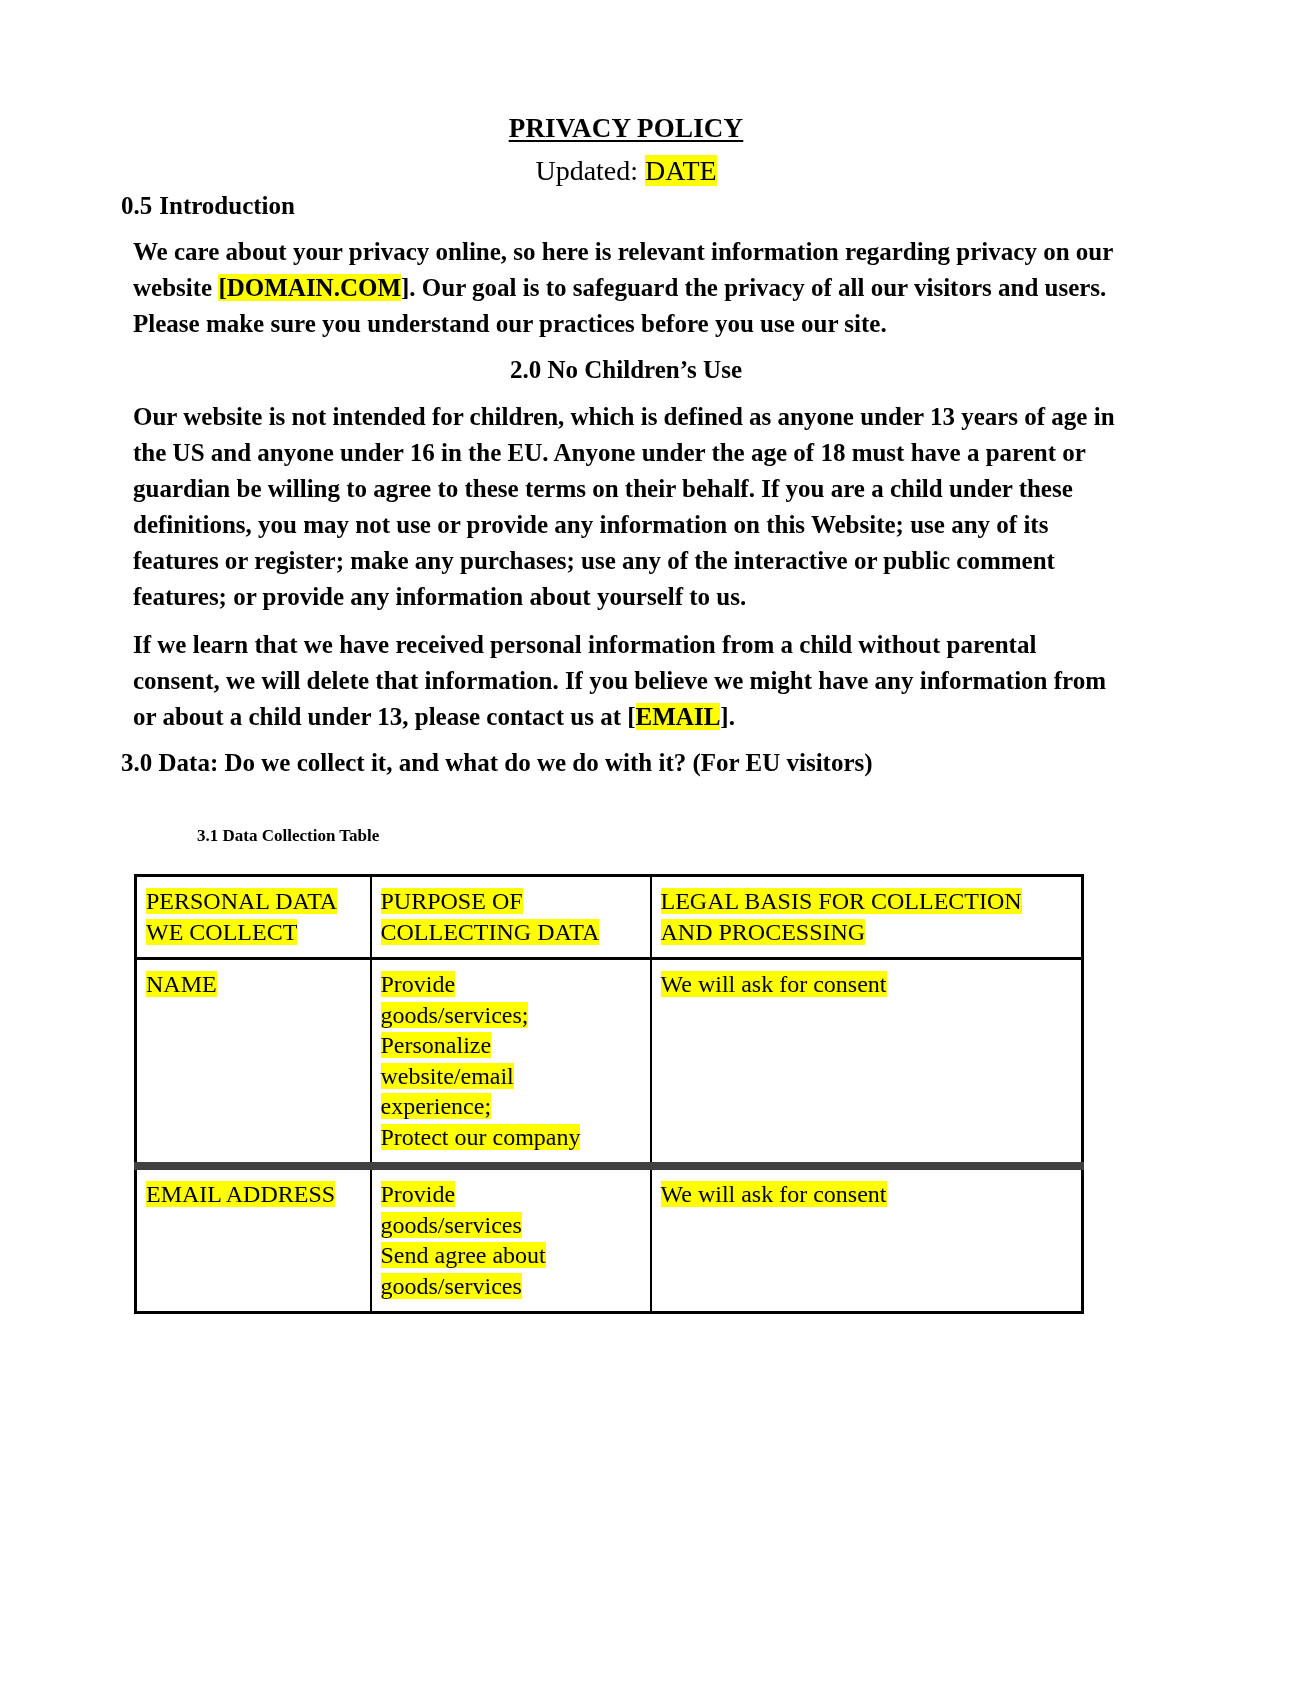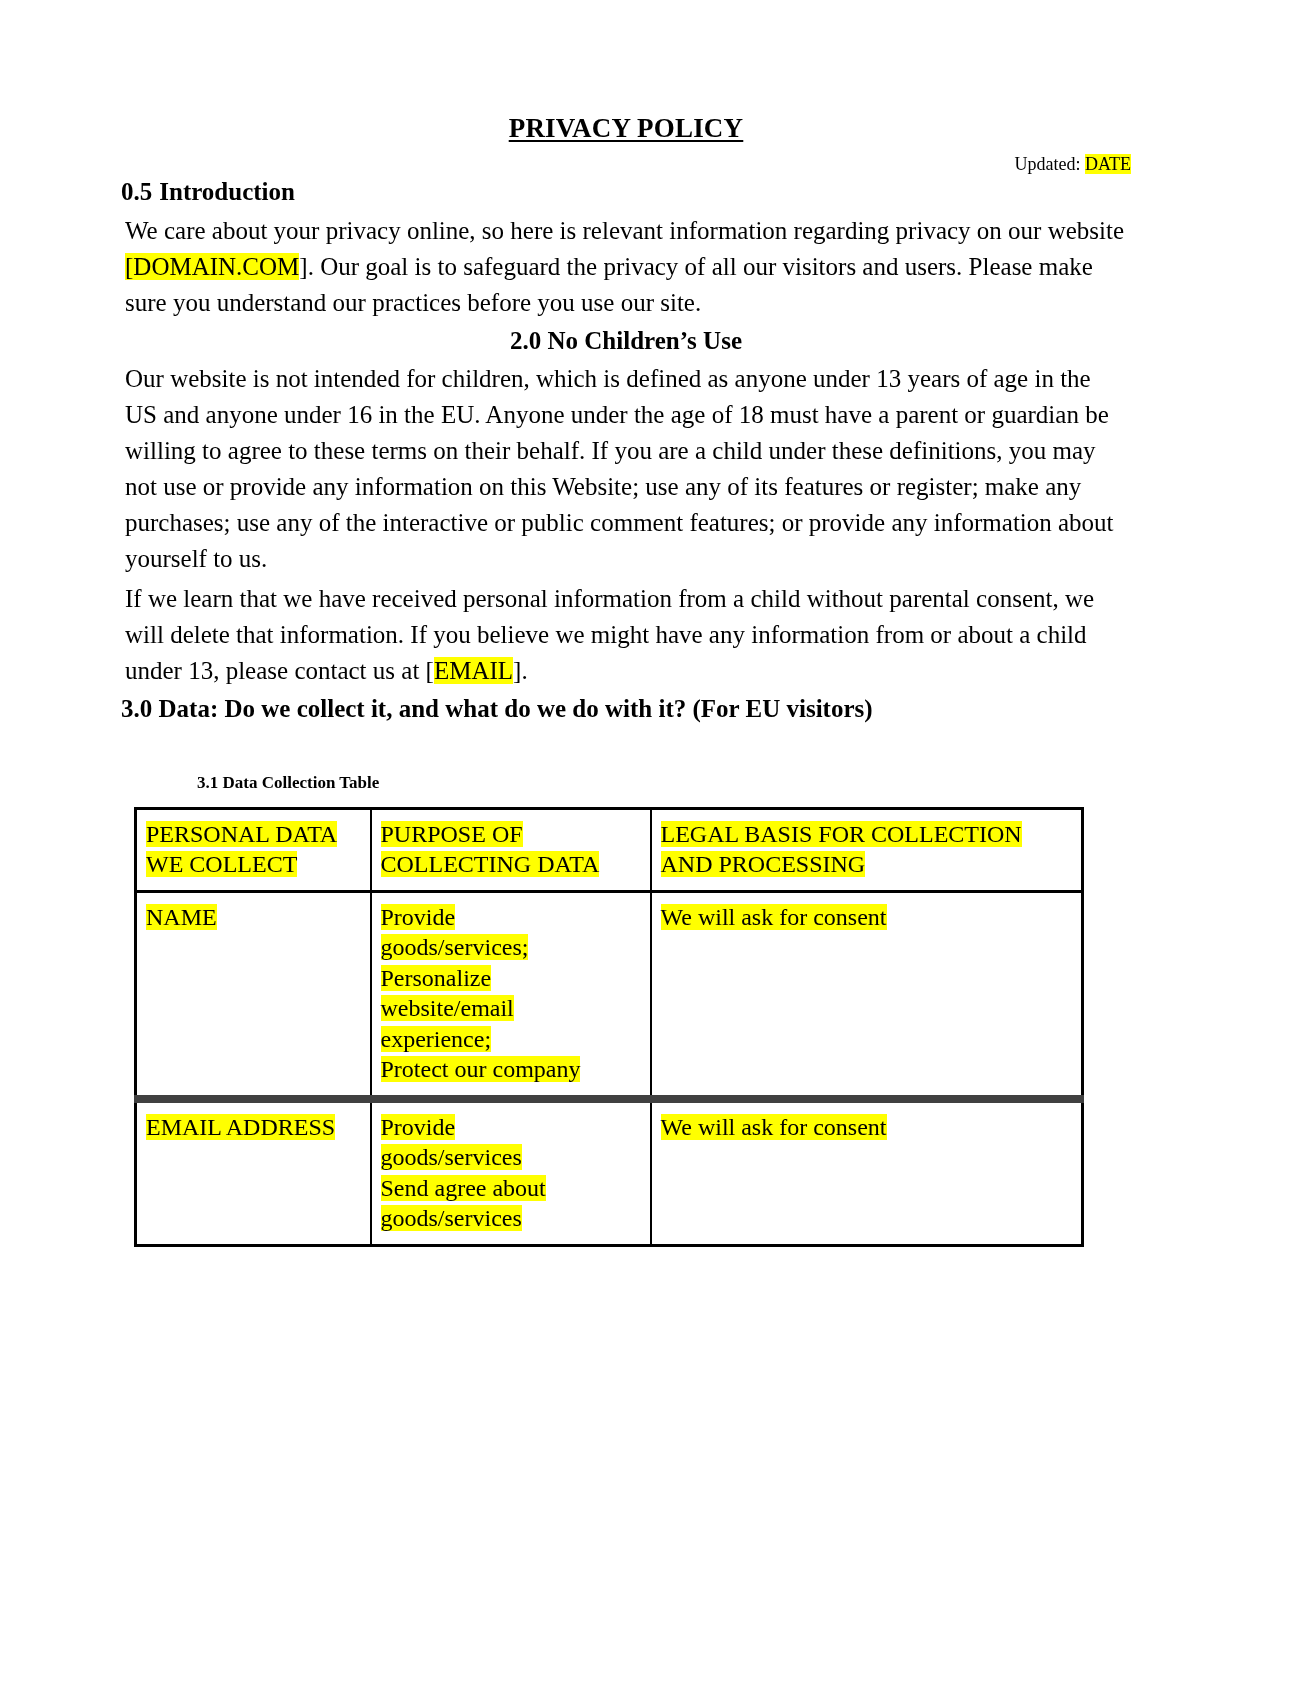--- a/index.html
+++ b/index.html
@@ -38,22 +38,22 @@
     font-size: 27px;
     line-height: 1.25;
     margin-top: 112px;
     letter-spacing: 0.2px;
   }
   .doc-title .u {
     text-decoration: underline;
     text-underline-offset: 3px;
   }
   .doc-subtitle {
-    text-align: right;
-    font-size: 18px;
+    text-align: center;
+    font-size: 28px;
     line-height: 1.35;
     margin-top: 6px;
   }
 
   
   h2.section {
     font-weight: bold;
     font-size: 25px;
     line-height: 1.3;
     margin: 0;
@@ -72,34 +72,35 @@
     margin: 0;
     padding: 0;
     margin-top: 46px;
     margin-left: 76px;
   }
 
   
   p.body {
     font-size: 25px;
     line-height: 36px;
-    margin: 4px;
+    margin: 12px;
     padding: 0;
     text-align: left;
+    font-weight: bold;
   }
   .p-intro { margin-top: 37px; }
   .p-children1 { margin-top: 36px; }
   .p-children2 { margin-top: 33px; }
 
   .hl {
     background-color: #ffff00;
   }
 
   
-  .tbl-wrap { margin-top: 13px; }
+  .tbl-wrap { margin-top: 27px; }
   table.data-table {
     border-collapse: collapse;
     width: 947px;
     margin-left: 13px;
     table-layout: fixed;
     border: 3px solid #000;
   }
   table.data-table td {
     border: 2px solid #000;
     vertical-align: top;

